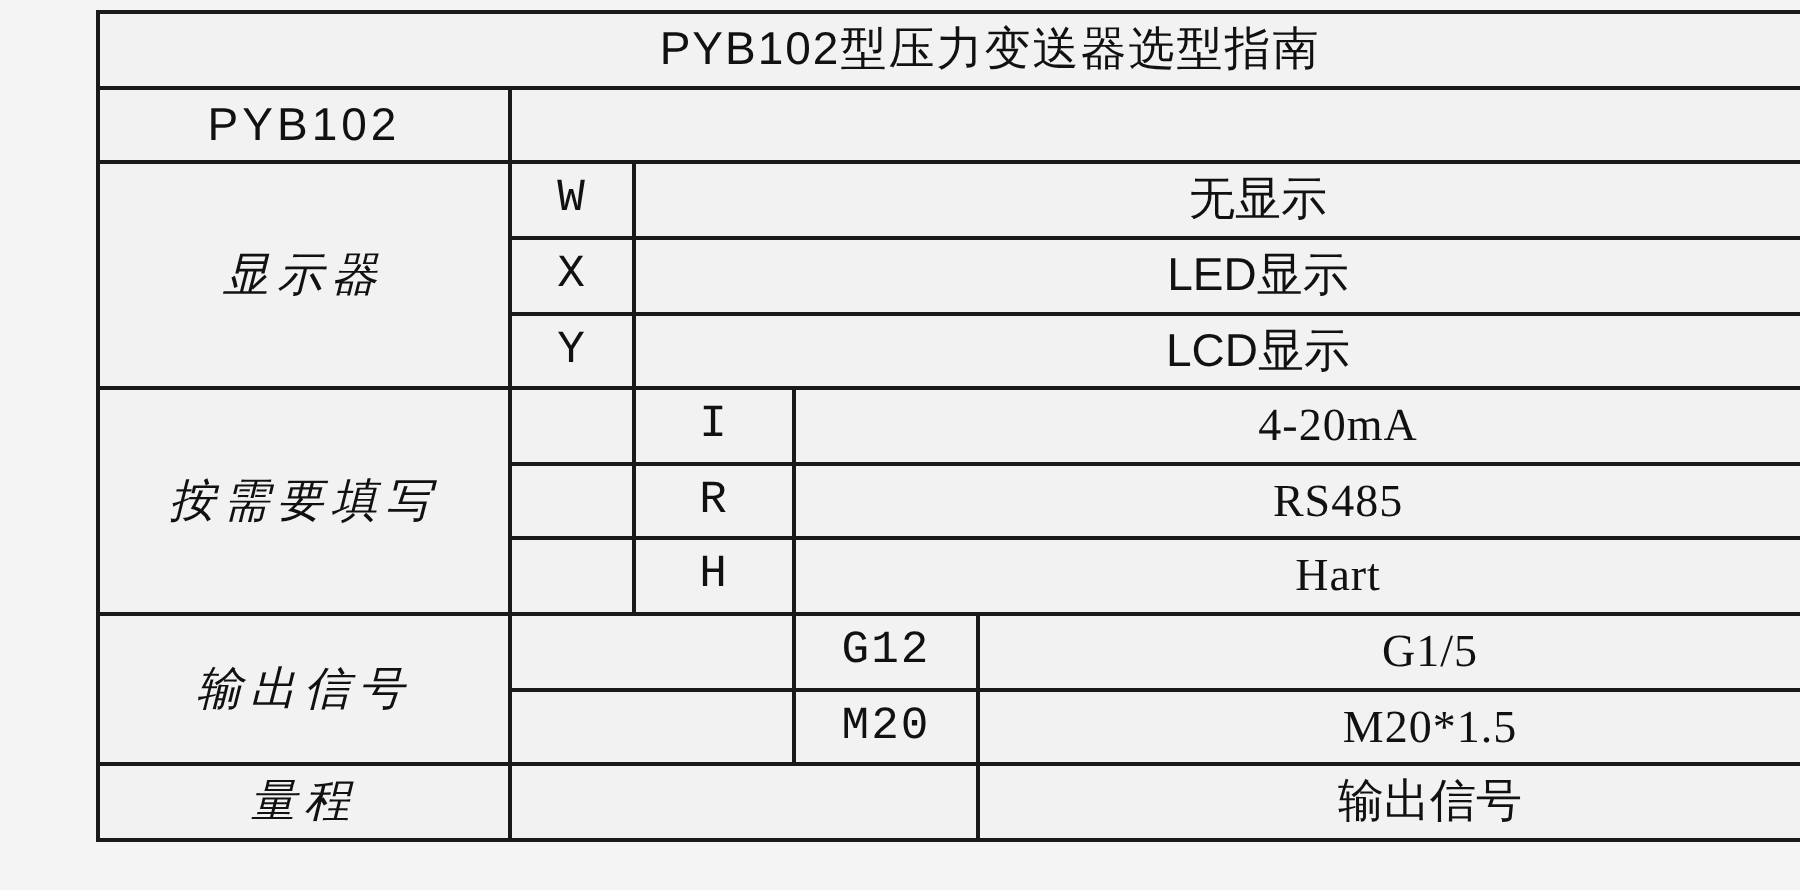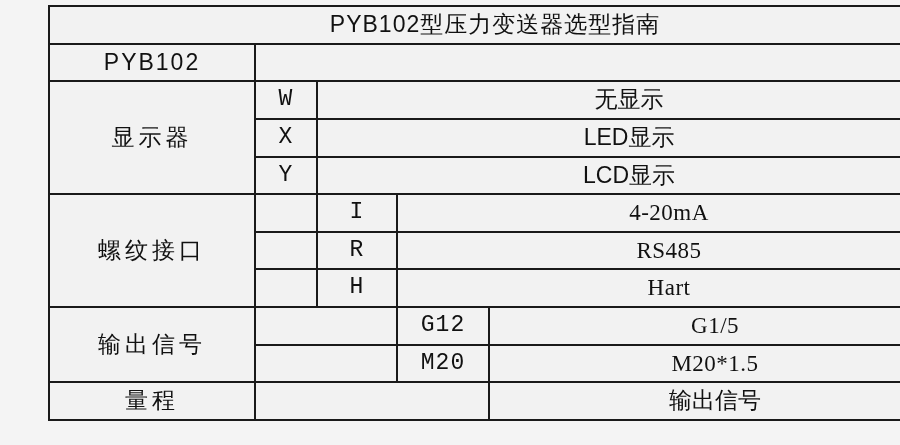--- a/index.html
+++ b/index.html
@@ -43,20 +43,21 @@
     white-space: nowrap;
   }
   td.title {
     font-size: 27px;
     letter-spacing: 1px;
     font-weight: 400;
   }
   td.rowhead {
     font-size: 25px;
     letter-spacing: 4px;
+    font-style: italic;
   }
   td.code {
     font-family: "Liberation Mono", "DejaVu Sans Mono", monospace;
     font-size: 24px;
     letter-spacing: 1px;
   }
   td.codewide {
     font-family: "Liberation Mono", "DejaVu Sans Mono", monospace;
     font-size: 25px;
     letter-spacing: 1px;
@@ -114,21 +115,21 @@
       <tr>
         <td class="code">X</td>
         <td class="desc" colspan="3">LED显示</td>
       </tr>
       <tr>
         <td class="code">Y</td>
         <td class="desc" colspan="3">LCD显示</td>
       </tr>
 
       <tr>
-        <td class="rowhead" rowspan="3">螺纹接口</td>
+        <td class="rowhead" rowspan="3">按需要填写</td>
         <td class="blank"></td>
         <td class="codewide">I</td>
         <td class="descmono" colspan="2">4-20mA</td>
       </tr>
       <tr>
         <td class="blank"></td>
         <td class="codewide">R</td>
         <td class="descmono" colspan="2">RS485</td>
       </tr>
       <tr>

